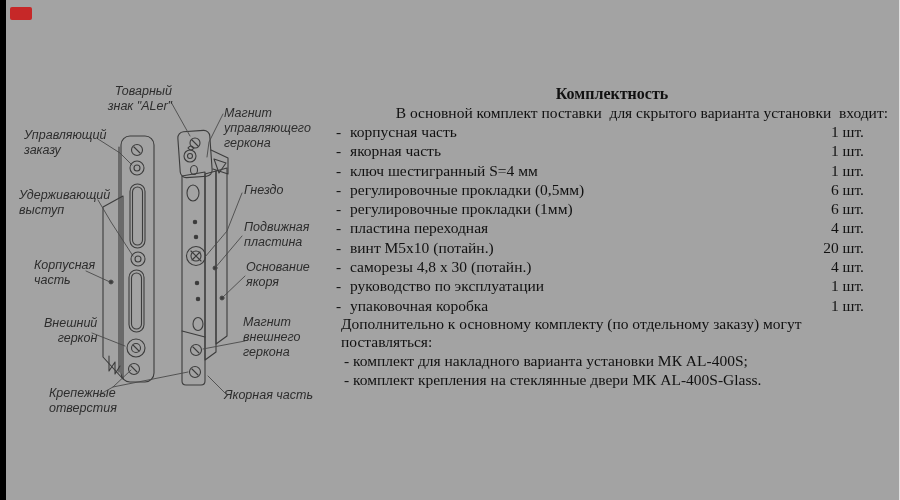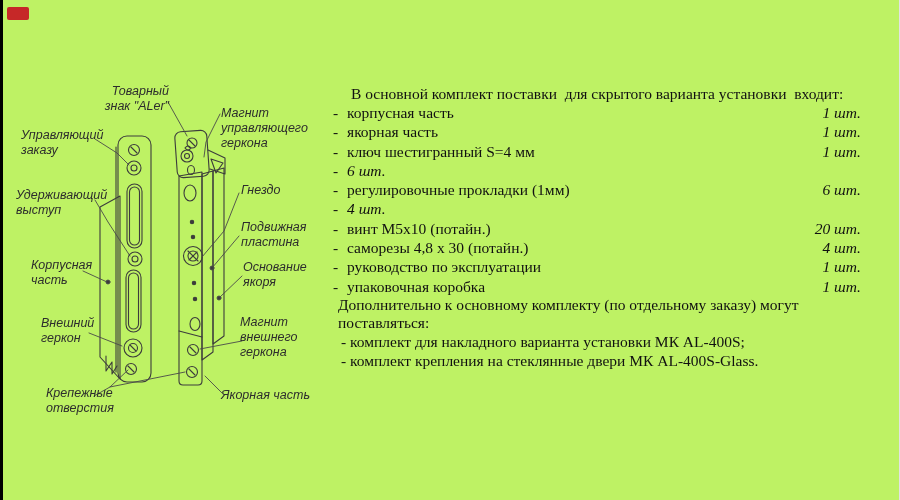--- a/index.html
+++ b/index.html
@@ -1,43 +1,43 @@
 <!DOCTYPE html>
 <html><head>
 <meta charset="utf-8">
 <style>
   html,body{margin:0;padding:0;}
   body{
     width:900px;height:500px;position:relative;background:#ffffff;
     font-family:"Liberation Serif", serif;color:#111;overflow:hidden;
   }
   .page{
-    position:absolute;inset:0;background:#bef264;
-    border-left:3px solid #000000;border-right:1px solid #e2e2e2;
+    position:absolute;inset:0;background:#a3a3a3;
+    border-left:6px solid #000000;border-right:1px solid #e2e2e2;
   }
   .corner-badge{
     position:absolute;left:4px;top:7px;width:22px;height:13px;
     border-radius:2px;
   }
   
   .diagram-svg{position:absolute;left:0;top:0;}
   .dlabel{
     position:absolute;
     font-family:"Liberation Sans", sans-serif;
     font-style:italic;font-size:12.5px;line-height:15px;color:#2d2d2d;
     white-space:pre-line;
   }
   
   .kit{position:absolute;left:330px;top:84px;width:552px;font-size:15.5px;}
   .kit-title{text-align:center;font-weight:bold;font-size:16px;line-height:19px;}
-  .kit-intro{white-space:pre-wrap;text-indent:18px;line-height:19px;}
+  .kit-intro{white-space:pre-wrap;text-indent:18px;line-height:19px;text-align:right;}
   .kit-row{display:flex;line-height:19.3px;}
   .kit-dash{width:14px;flex:none;}
   .kit-name{flex:1;}
-  .kit-qty{flex:none;text-align:right;padding-right:24px;font-style:italic;}
+  .kit-qty{flex:none;text-align:right;padding-right:24px;}
   .kit-extra-intro{white-space:pre-line;line-height:18px;padding-left:5px;}
   .kit-extra-item{line-height:19.3px;padding-left:8px;}
 </style>
 </head>
 <body>
 
 <div class="page">
 
   <div class="corner-badge" style="background: rgb(198, 40, 40);"></div>
 
@@ -128,66 +128,69 @@
   </svg>
 
   <div class="dlabel" style="left:98px;top:84px;width:68px;text-align:right;">Товарный
 знак "ALer"</div>
   <div class="dlabel" style="left:18px;top:128px;">Управляющий
 заказу</div>
   <div class="dlabel" style="left:28px;top:258px;">Корпусная
 часть</div>
   <div class="dlabel" style="left:13px;top:188px;">Удерживающий
 выступ</div>
-  <div class="dlabel" style="left:38px;top:316px;">Внешний
+  <div class="dlabel" style="left:38px;top:316px;text-align:right;">Внешний
 геркон</div>
   <div class="dlabel" style="left:28px;top:386px;margin-left:15px;">Крепежные
 отверстия</div>
   <div class="dlabel" style="left:218px;top:106px;">Магнит
 управляющего
 геркона</div>
   <div class="dlabel" style="left:238px;top:183px;">Гнездо</div>
   <div class="dlabel" style="left:238px;top:220px;">Подвижная
 пластина</div>
   <div class="dlabel" style="left:240px;top:260px;">Основание
 якоря</div>
   <div class="dlabel" style="left:237px;top:315px;">Магнит
 внешнего
 геркона</div>
   <div class="dlabel" style="left:218px;top:388px;">Якорная часть</div>
 
   <div class="kit">
+    <div class="kit-title">Комплектность</div>
     <div class="kit-intro">В основной комплект поставки  для скрытого варианта установки  входит:</div>
 
     <div class="kit-row">
       <span class="kit-dash">-</span>
       <span class="kit-name">корпусная часть</span>
       <span class="kit-qty">1 шт.</span>
     </div>
     <div class="kit-row">
       <span class="kit-dash">-</span>
       <span class="kit-name">якорная часть</span>
       <span class="kit-qty">1 шт.</span>
     </div>
     <div class="kit-row">
       <span class="kit-dash">-</span>
       <span class="kit-name">ключ шестигранный S=4 мм</span>
       <span class="kit-qty">1 шт.</span>
     </div>
     <div class="kit-row">
       <span class="kit-dash">-</span>
+      <span class="kit-name">регулировочные прокладки (0,5мм)</span>
       <span class="kit-qty">6 шт.</span>
     </div>
     <div class="kit-row">
       <span class="kit-dash">-</span>
       <span class="kit-name">регулировочные прокладки (1мм)</span>
       <span class="kit-qty">6 шт.</span>
     </div>
     <div class="kit-row">
       <span class="kit-dash">-</span>
+      <span class="kit-name">пластина переходная</span>
       <span class="kit-qty">4 шт.</span>
     </div>
     <div class="kit-row">
       <span class="kit-dash">-</span>
       <span class="kit-name">винт М5х10 (потайн.)</span>
       <span class="kit-qty">20 шт.</span>
     </div>
     <div class="kit-row">
       <span class="kit-dash">-</span>
       <span class="kit-name">саморезы 4,8 х 30 (потайн.)</span>

